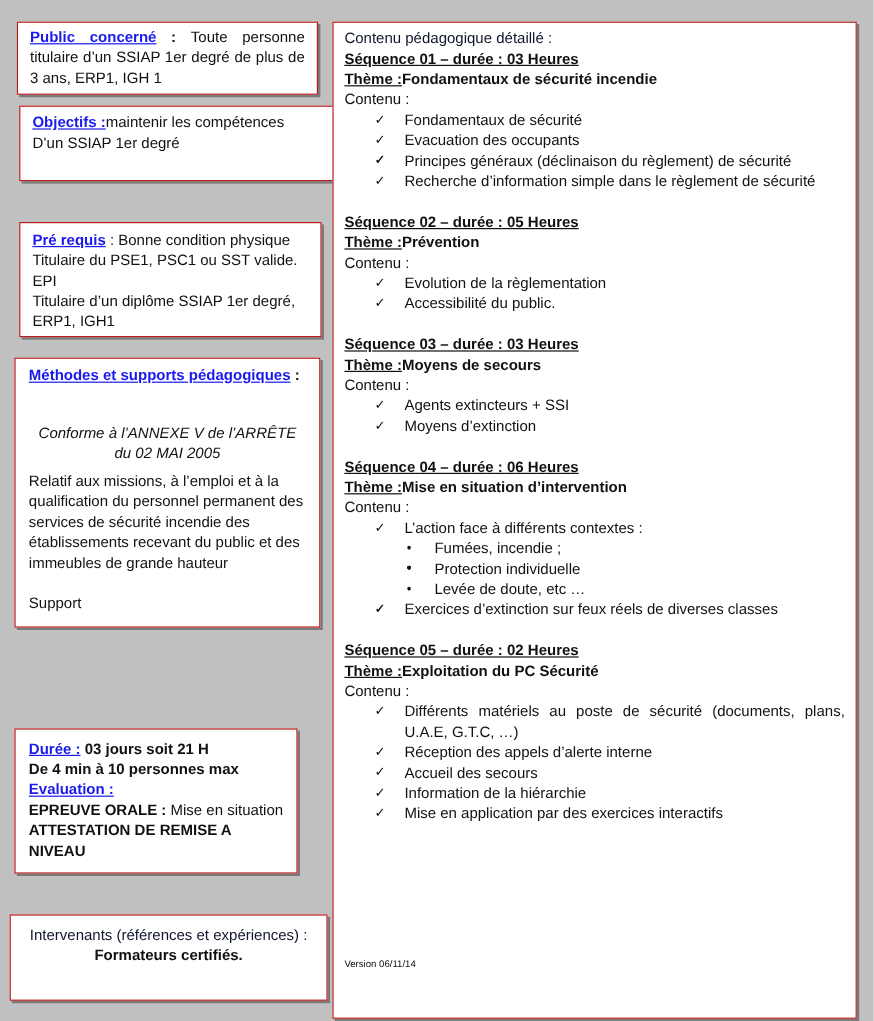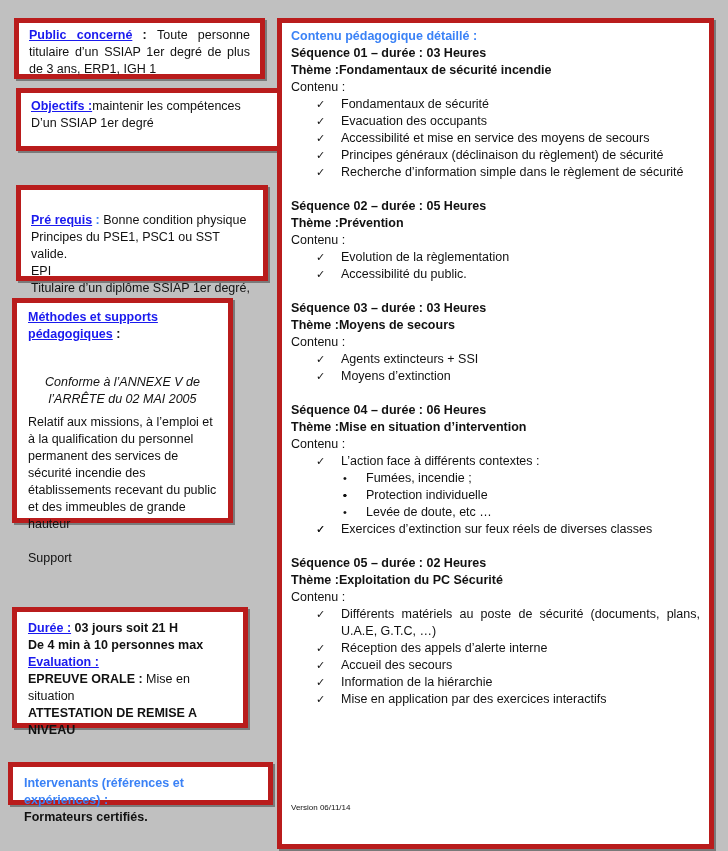--- a/index.html
+++ b/index.html
@@ -1,37 +1,37 @@
 <!DOCTYPE html>
 <html><head>
 <meta charset="utf-8">
 <style>
   html, body { margin:0; padding:0; }
   body {
     width:728px; height:851px; background:#c0c0c0; position:relative; overflow:hidden;
     font-family:"Liberation Sans", "DejaVu Sans", sans-serif; color:#111;
   }
   .box {
-    position:absolute; background:#fff; border:5px solid #b91c1c;
+    position:absolute; background:#fff; border:1px solid #b91c1c;
     box-shadow:2px 2px 0 #7a7a7a; box-sizing:border-box;
     font-size:12.5px; line-height:17px;
   }
   .lbl { color:#1a1aee; font-weight:bold; text-decoration:underline; }
-  .lbl-nu { color:#3b82f6; font-weight:bold; }
+  .lbl-nu { color:#0f172a; font-weight:normal; }
   .b { font-weight:bold; }
-  .u { }
+  .u { text-decoration:underline; }
   .i { font-style:italic;text-align:center; }
   .justify { text-align:justify; text-align-last:left; }
 
   #box-public { left:14px; top:18px; width:251px; height:61px; padding:4px 10px; }
   #box-obj { left:16px; top:88px; width:298px; height:63px; padding:5px 10px; }
-  #box-prereq { left:16px; top:185px; width:252px; height:96px; padding:22px 10px; }
-  #box-meth { left:12px; top:298px; width:221px; height:225px; padding:6px 11px; }
+  #box-prereq { left:16px; top:185px; width:252px; height:96px; padding:6px 10px; }
+  #box-meth { left:12px; top:298px; width:255px; height:225px; padding:6px 11px; }
   #box-duree { left:12px; top:607px; width:236px; height:121px; padding:8px 11px; }
-  #box-interv { left:8px; top:762px; width:265px; height:43px; padding:8px 11px; }
+  #box-interv { left:8px; top:762px; width:265px; height:72px; padding:8px 11px;text-align:center; }
   #box-right { left:277px; top:18px; width:437px; height:831px; padding:5px 9px; }
 
   .seq { margin-bottom:17px; }
   ul.chk { list-style:none; margin:0; padding:0 0 0 25px; }
   ul.chk > li { position:relative; padding-left:25px; }
   ul.chk > li .mark { position:absolute; left:0; top:0; font-size:11px; }
   ul.dot { list-style:none; margin:0; padding:0 0 0 0; }
   ul.dot > li { position:relative; padding-left:25px; }
   ul.dot > li .mark { position:absolute; left:2px; top:0; }
   .ver { font-size:8px; position:absolute; left:9px; top:776px; }
@@ -43,21 +43,21 @@
   <span class="lbl">Public concerné</span><span class="b"> : </span><span>Toute personne titulaire d’un SSIAP 1er degré de plus de 3 ans, ERP1, IGH 1</span>
 </div>
 
 <div class="box" id="box-obj">
   <span class="lbl">Objectifs :</span><span>maintenir les compétences</span><br>
   <span>D’un SSIAP 1er degré</span>
 </div>
 
 <div class="box" id="box-prereq">
   <span class="lbl">Pré requis</span><span class="lbl-nu"> : </span><span>Bonne condition physique</span><br>
-  <span>Principes du PSE1, PSC1 ou SST valide.</span><br>
+  <span>Titulaire du PSE1, PSC1 ou SST valide.</span><br>
   <span>EPI</span><br>
   <span>Titulaire d’un diplôme SSIAP 1er degré, ERP1, IGH1</span>
 </div>
 
 <div class="box" id="box-meth">
   <div><span class="lbl">Méthodes et supports pédagogiques</span><span class="b"> :</span></div>
   <div style="height:31px"></div>
   <div class="i">Conforme à l’ANNEXE V de l’ARRÊTE du 02 MAI 2005</div>
   <div style="height:6px"></div>
   <div>Relatif aux missions, à l’emploi et à la qualification du personnel permanent des services de sécurité incendie des établissements recevant du public et des immeubles de grande hauteur</div>
@@ -81,21 +81,21 @@
 <div class="box" id="box-right">
   <div class="lbl-nu">Contenu pédagogique détaillé :</div>
 
   <div class="seq">
     <div class="b u">Séquence 01 – durée : 03 Heures</div>
     <div><span class="b u">Thème :</span><span class="b">Fondamentaux de sécurité incendie</span></div>
     <div>Contenu :</div>
     <ul class="chk">
       <li><span class="mark">✓</span><span>Fondamentaux de sécurité</span></li>
       <li><span class="mark">✓</span><span>Evacuation des occupants</span></li>
-      <li><span class="mark">✓</span><span>Accessibilité et mise en service des moyens de secours</span></li>
+      <li><span class="mark">✓</span></li>
       <li><span class="mark">✓</span><span>Principes généraux (déclinaison du règlement) de sécurité</span></li>
       <li><span class="mark">✓</span><span>Recherche d’information simple dans le règlement de sécurité</span></li>
     </ul>
   </div>
 
   <div class="seq">
     <div class="b u">Séquence 02 – durée : 05 Heures</div>
     <div><span class="b u">Thème :</span><span class="b">Prévention</span></div>
     <div>Contenu :</div>
     <ul class="chk">

